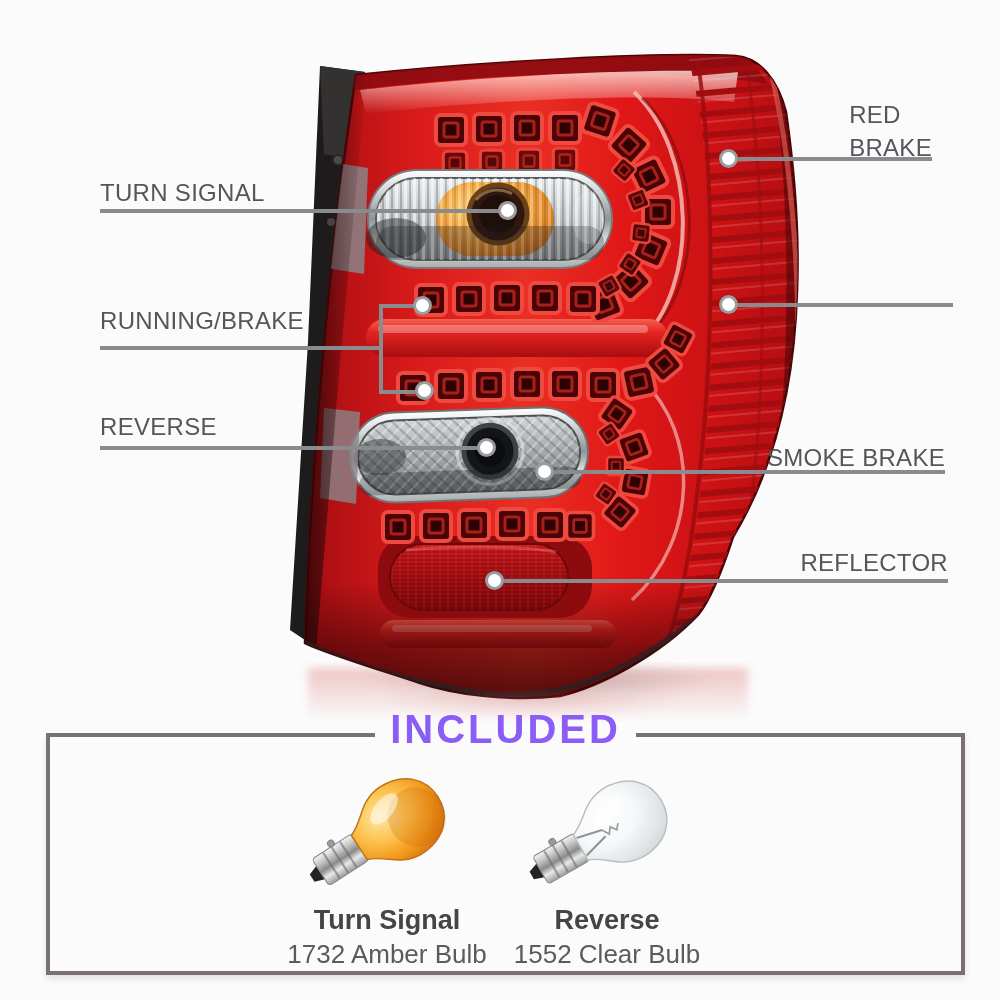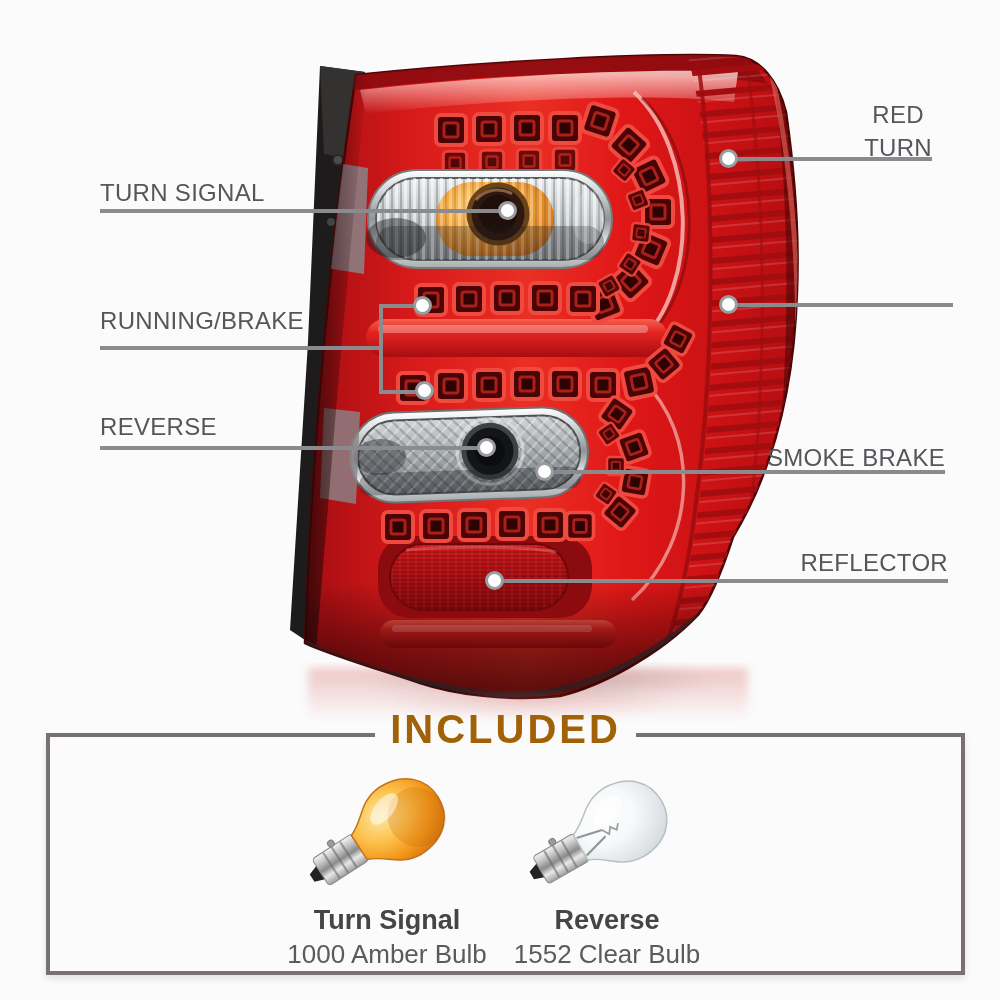--- a/index.html
+++ b/index.html
@@ -11,21 +11,21 @@
   .stage { position:absolute; inset:0; }
 
   
   .taillight-svg { position:absolute; left:268px; top:42px; width:540px; height:680px; }
 
   
   .callout-label {
     position:absolute; font-size:24px; color:#55565a; letter-spacing:.3px;
     line-height:1.05; white-space:nowrap;
   }
-  .callout-label.right { text-align:center; line-height:33px; }
+  .callout-label.right { text-align:left; line-height:33px; }
   .callout-line { position:absolute; background:#8a8b8e; height:4px; }
   .callout-line.v { width:4px; height:90px; }
   .callout-dot {
     position:absolute; width:13px; height:13px; background:#fff;
     border:3.5px solid #9b9c9f; border-radius:50%;
     box-shadow:0 0 2px rgba(0,0,0,.18);
   }
 
   #lbl-turn   { left:100px; top:180px; }
   #line-turn  { left:100px; top:209px; width:410px; }
@@ -71,21 +71,21 @@
     position:absolute; left:46px; top:735px; width:919px; height:240px;
     box-sizing:border-box; border:4px solid #787074; border-top:none;
     box-shadow:0 4px 7px rgba(0,0,0,.10);
   }
   .included-header {
     position:absolute; left:-4px; right:-4px; top:-29px; height:46px;
     display:flex; align-items:flex-start;
   }
   .header-line { flex:1; height:4px; background:#787074; margin-top:27px; }
   .included-title {
-    margin:0 15px; font-size:40px; font-weight:bold; color:#a16207;
+    margin:0 15px; font-size:40px; font-weight:bold; color:#8b5cf6;
     letter-spacing:3px; line-height:46px; white-space:nowrap;
   }
   .included-item { position:absolute; top:38px; width:230px; text-align:center; }
   #item-turn { left:222px; }
   #item-rev  { left:442px; }
   .bulb-svg { width:220px; height:130px; display:block; margin:0 auto; }
   .item-name { font-size:27px; font-weight:bold; color:#454547; margin-top:2px; }
   .item-desc { font-size:26px; color:#5b5b5d; margin-top:3px; }
 </style>
 </head>
@@ -364,21 +364,21 @@
   <div class="callout-line" id="line-rb-bot"></div>
   <div class="callout-dot" id="dot-rb1"></div>
   <div class="callout-dot" id="dot-rb2"></div>
 
   <div class="callout-label" id="lbl-rev">REVERSE</div>
   <div class="callout-line" id="line-rev"></div>
   <div class="callout-dot" id="dot-rev"></div>
 
   <div class="callout-label right" id="lbl-redlens">
     <div>RED</div>
-    <div>TURN</div>
+    <div>BRAKE</div>
   </div>
   <div class="callout-line" id="line-redlens"></div>
   <div class="callout-dot" id="dot-redlens"></div>
 
   <div class="callout-line" id="line-chrome"></div>
   <div class="callout-dot" id="dot-chrome"></div>
 
   <div class="callout-label right" id="lbl-smoke">SMOKE BRAKE</div>
   <div class="callout-line" id="line-smoke"></div>
   <div class="callout-dot" id="dot-smoke"></div>
@@ -404,21 +404,21 @@
           <line x1="14" y1="-21" x2="14" y2="21" stroke="rgba(100,100,100,.55)" stroke-width="3"></line>
           <line x1="28" y1="-21" x2="28" y2="21" stroke="rgba(100,100,100,.55)" stroke-width="3"></line>
           <line x1="42" y1="-21" x2="42" y2="21" stroke="rgba(100,100,100,.55)" stroke-width="3"></line>
           <circle cx="30" cy="-26" r="5" fill="#9a9a9a" stroke="#717171" stroke-width="1"></circle>
           <path d="M60,-20 C88,-31 92,-52 128,-55 C168,-55 190,-30 190,0 C190,30 168,55 128,55 C92,52 88,31 60,20 Z" fill="url(#glassAmberG)" stroke="#c06d10" stroke-width="2" opacity=".97"></path>
           <ellipse cx="150" cy="8" rx="40" ry="42" fill="rgba(190,90,5,.22)"></ellipse>
           <ellipse cx="118" cy="-26" rx="26" ry="13" fill="rgba(255,255,255,.5)" transform="rotate(-18 118 -26)"></ellipse>
         </g>
       </svg>
       <div class="item-name">Turn Signal</div>
-      <div class="item-desc">1000 Amber Bulb</div>
+      <div class="item-desc">1732 Amber Bulb</div>
     </div>
 
     <div class="included-item" id="item-rev">
       <svg class="bulb-svg" viewBox="0 0 220 130">
         <defs>
           <radialGradient id="glassClearG2" cx=".38" cy=".32" r=".85">
             <stop offset="0" stop-color="#ffffff"></stop>
               <stop offset=".4" stop-color="#f6f8f9"></stop>
             <stop offset=".7" stop-color="#e2e6e9"></stop>
               <stop offset="1" stop-color="#c6ccd0"></stop>

